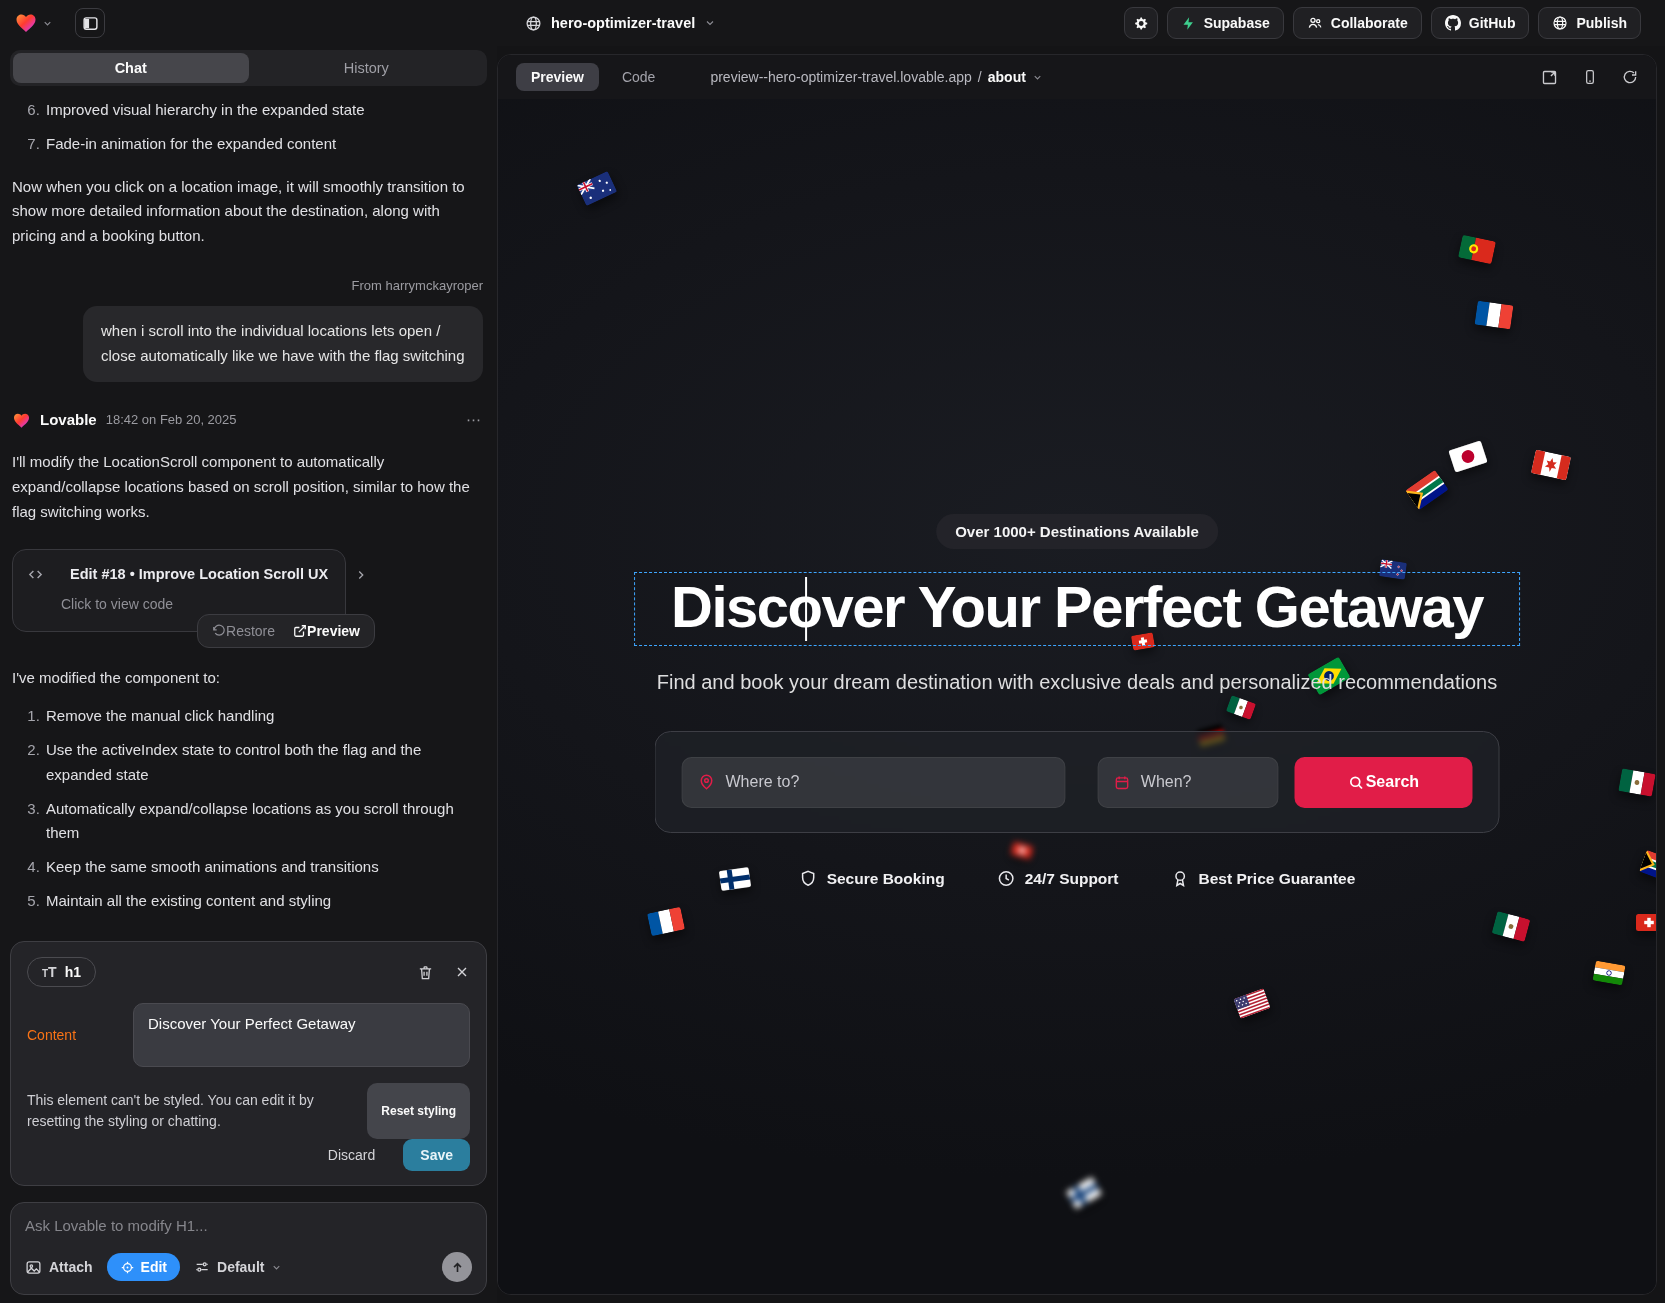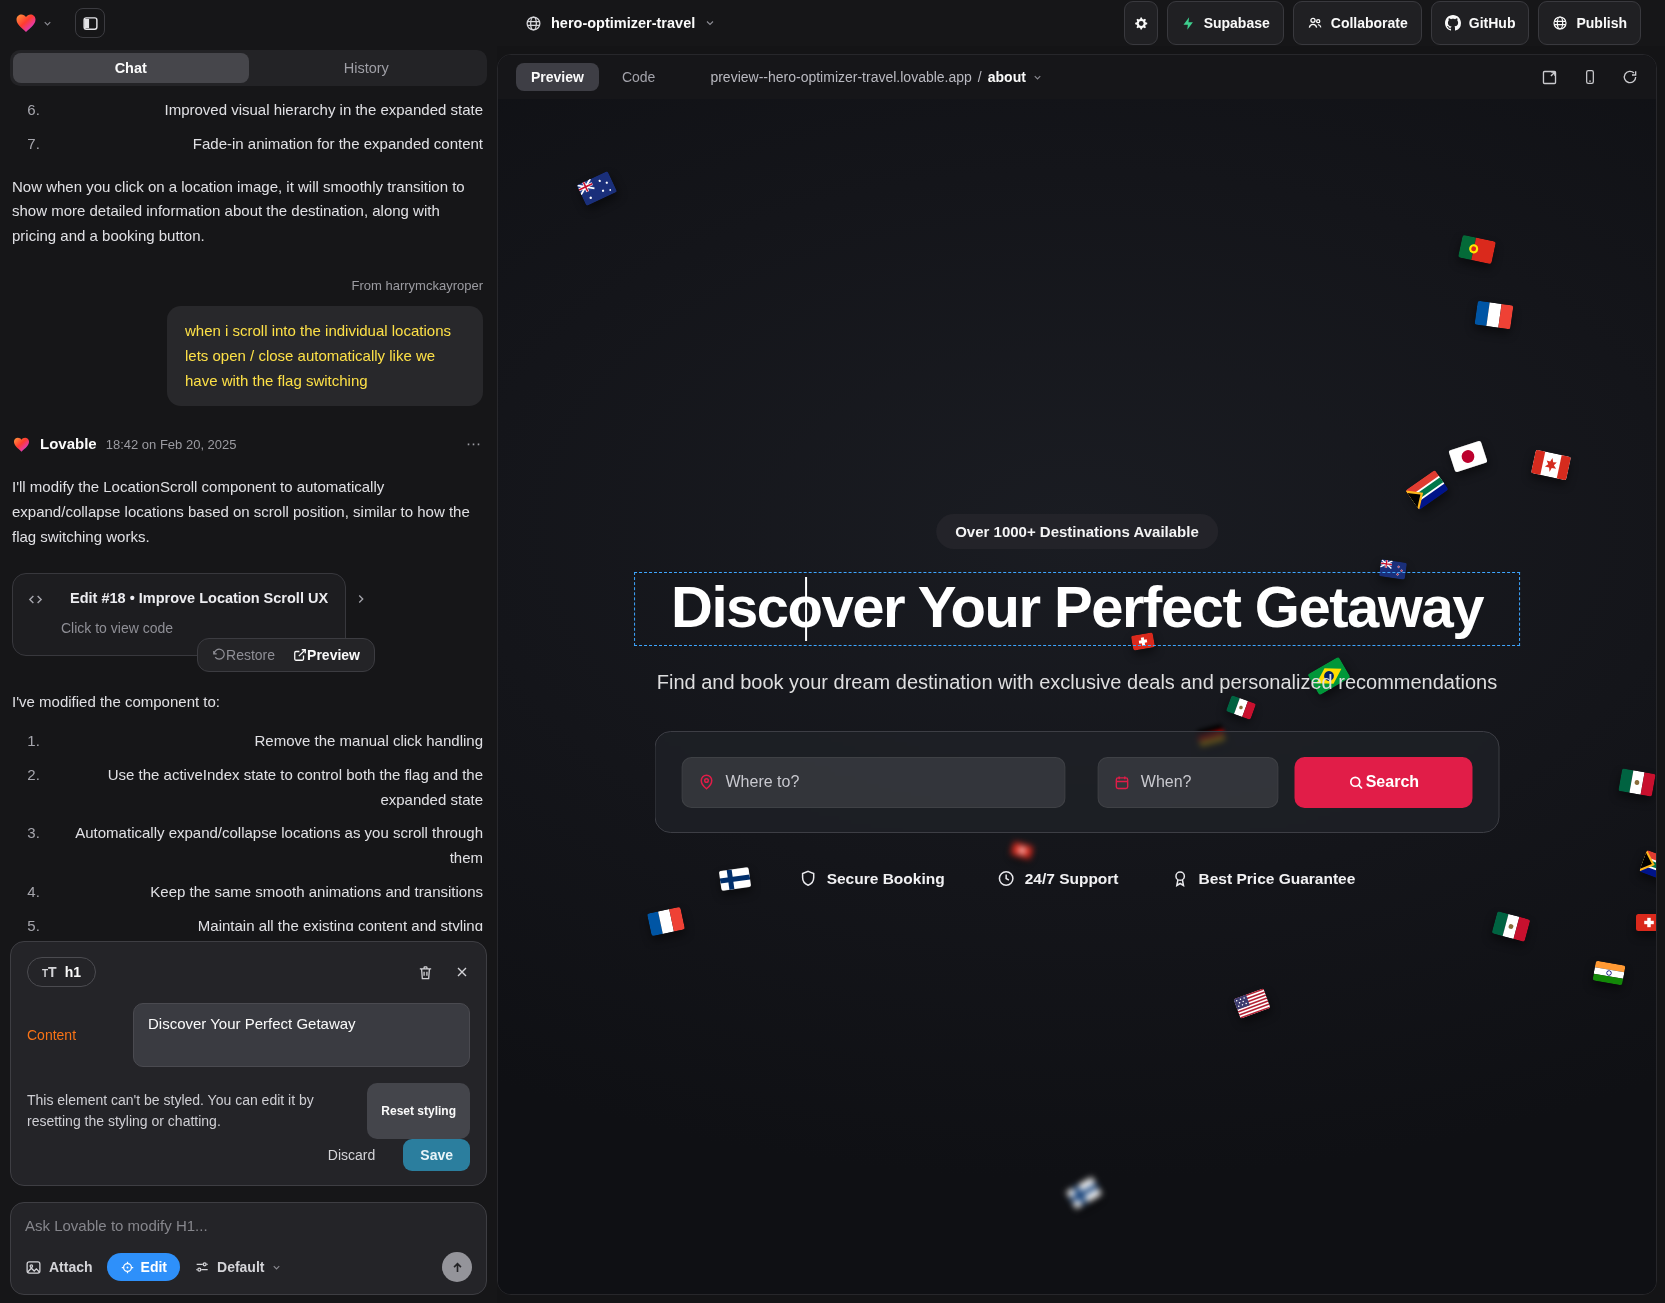--- a/index.html
+++ b/index.html
@@ -21,40 +21,40 @@
 
   
   .topbar{height:46px;display:flex;align-items:center;padding:0 24px 0 14px;position:relative;background:#161618;}
   .logo-group{display:flex;align-items:center;gap:4px;cursor:pointer;}
   .logo-heart svg{width:24px;height:24px;}
   .chev{color:#8b8b92;}
   .panel-toggle{width:30px;height:30px;margin-left:22px;border:1px solid #3b3b40;border-radius:8px;background:transparent;color:#e4e4e7;display:flex;align-items:center;justify-content:center;cursor:pointer;}
   .project{position:absolute;left:525px;display:flex;align-items:center;gap:9px;cursor:pointer;color:#fafafa;}
   .project .name{font-weight:700;font-size:14.5px;}
   .tb-right{margin-left:auto;display:flex;align-items:center;gap:9px;}
-  .tb-btn{height:44px;display:flex;align-items:center;gap:8px;padding:0 13px;background:#202023;border:1px solid #39393e;border-radius:9px;color:#fafafa;font-size:14px;font-weight:600;cursor:pointer;font-family:inherit;}
+  .tb-btn{height:32px;display:flex;align-items:center;gap:8px;padding:0 13px;background:#202023;border:1px solid #39393e;border-radius:9px;color:#fafafa;font-size:14px;font-weight:600;cursor:pointer;font-family:inherit;}
   .tb-btn.icon-only{width:34px;padding:0;justify-content:center;}
 
   
   .app{display:flex;height:1257px;}
   .left-panel{width:497px;flex:none;display:flex;flex-direction:column;padding:4px 10px 8px;background:#161618;}
 
   
   .tabs{display:flex;background:#232326;border-radius:10px;padding:3px;height:36px;flex:none;}
   .tab{flex:1;display:flex;align-items:center;justify-content:center;border-radius:8px;font-size:14.5px;color:#9f9fa6;cursor:pointer;}
   .tab.active{background:#46464b;color:#fafafa;font-weight:600;}
 
   
   .chat-scroll{flex:1;overflow:hidden;padding:12px 4px 0 2px;line-height:1.65;color:#e0e0e4;}
   .chat-scroll ol{margin:0;padding-left:32px;}
-  .chat-scroll li{margin-bottom:9px;padding-left:2px;text-align:right;}
+  .chat-scroll li{margin-bottom:9px;padding-left:2px;}
   .chat-scroll li::marker{color:#a6a6ad;}
   .para{margin:18px 0 0 0;}
   .from-label{margin-top:26px;text-align:right;font-size:13px;color:#9b9ba1;}
-  .bubble{margin:10px 0 0 auto;width:316px;background:#28282b;border-radius:14px;padding:13px 18px;color:#fde047;}
+  .bubble{margin:10px 0 0 auto;width:400px;background:#28282b;border-radius:14px;padding:13px 18px;color:#e5e5e5;}
   .assistant-header{margin-top:26px;display:flex;align-items:center;gap:9px;}
   .assistant-header .avatar svg{width:19px;height:19px;}
   .assistant-header .name{font-weight:700;color:#fafafa;}
   .assistant-header .time{font-size:13px;color:#9b9ba1;}
   .assistant-header .dots{margin-left:auto;color:#9b9ba1;letter-spacing:2px;cursor:pointer;}
 
   .edit-card{position:relative;margin-top:24px;width:334px;background:#1d1d20;border:1px solid #38383d;border-radius:14px;padding:13px 14px 15px;}
   .edit-card .row1{display:flex;align-items:center;gap:26px;}
   .edit-card .code-ic{color:#a6a6ad;}
   .edit-card .title{font-size:14.5px;font-weight:600;color:#ececf0;flex:1;white-space:nowrap;}

